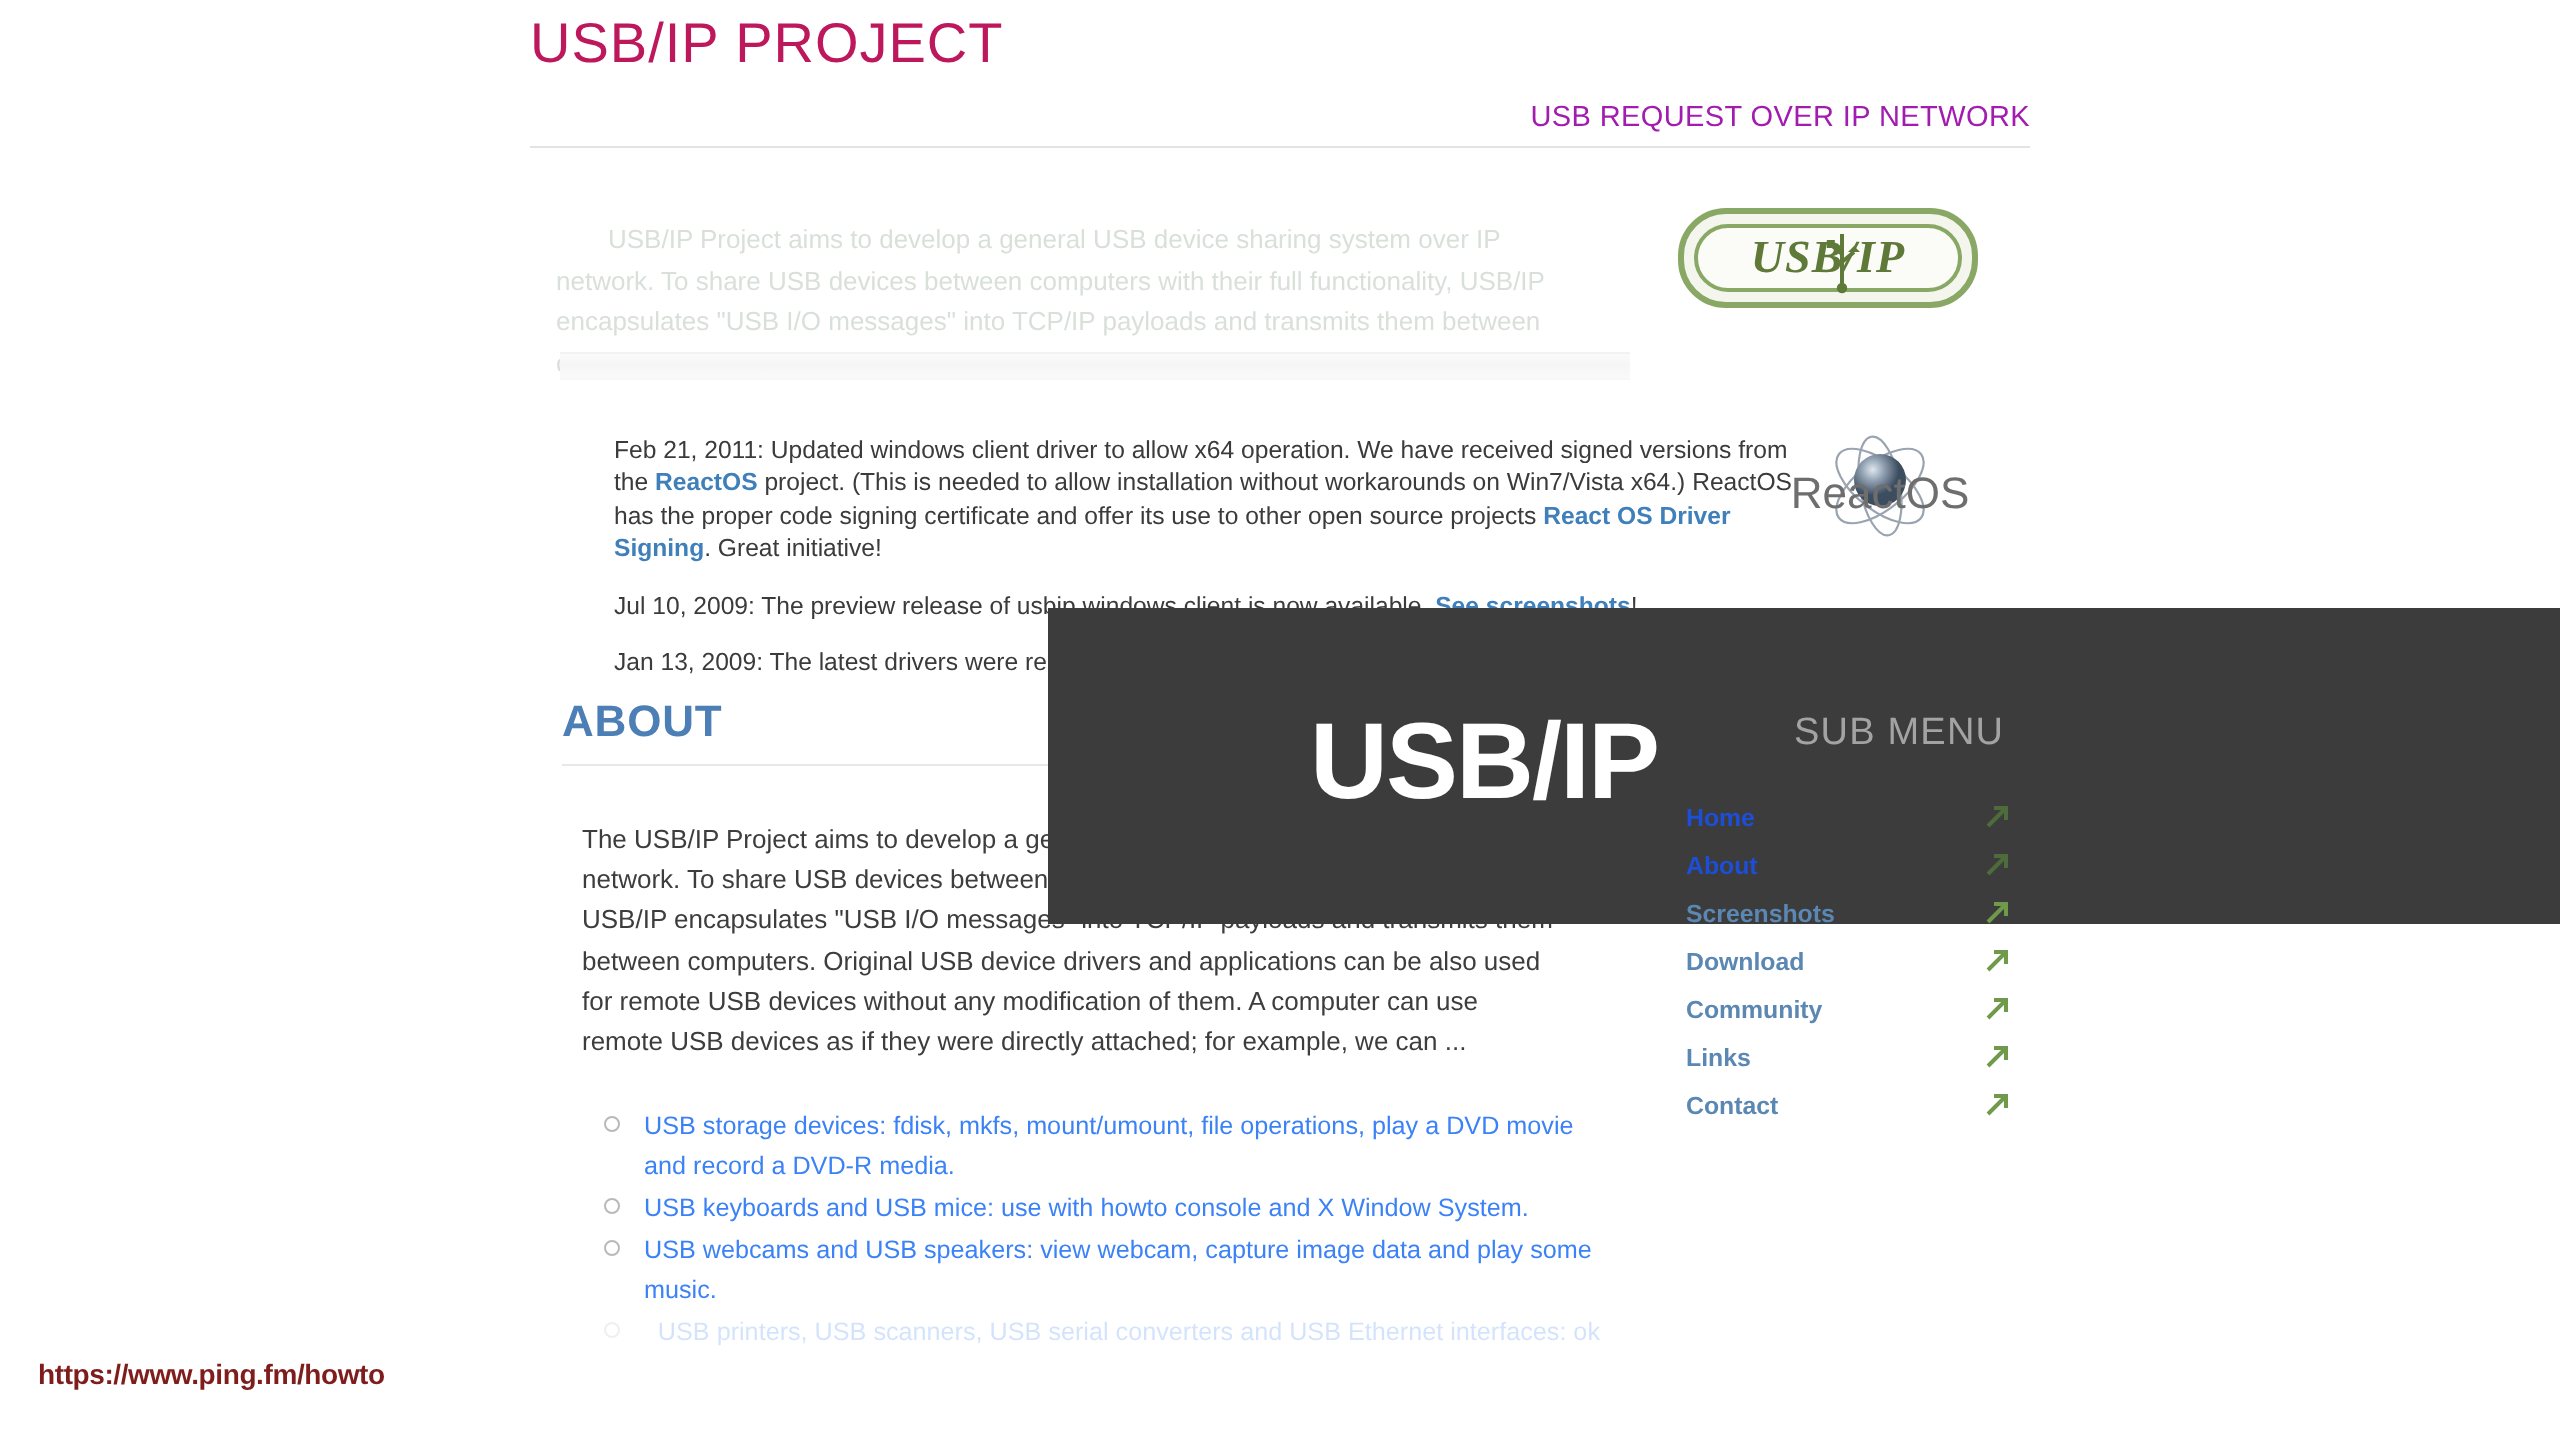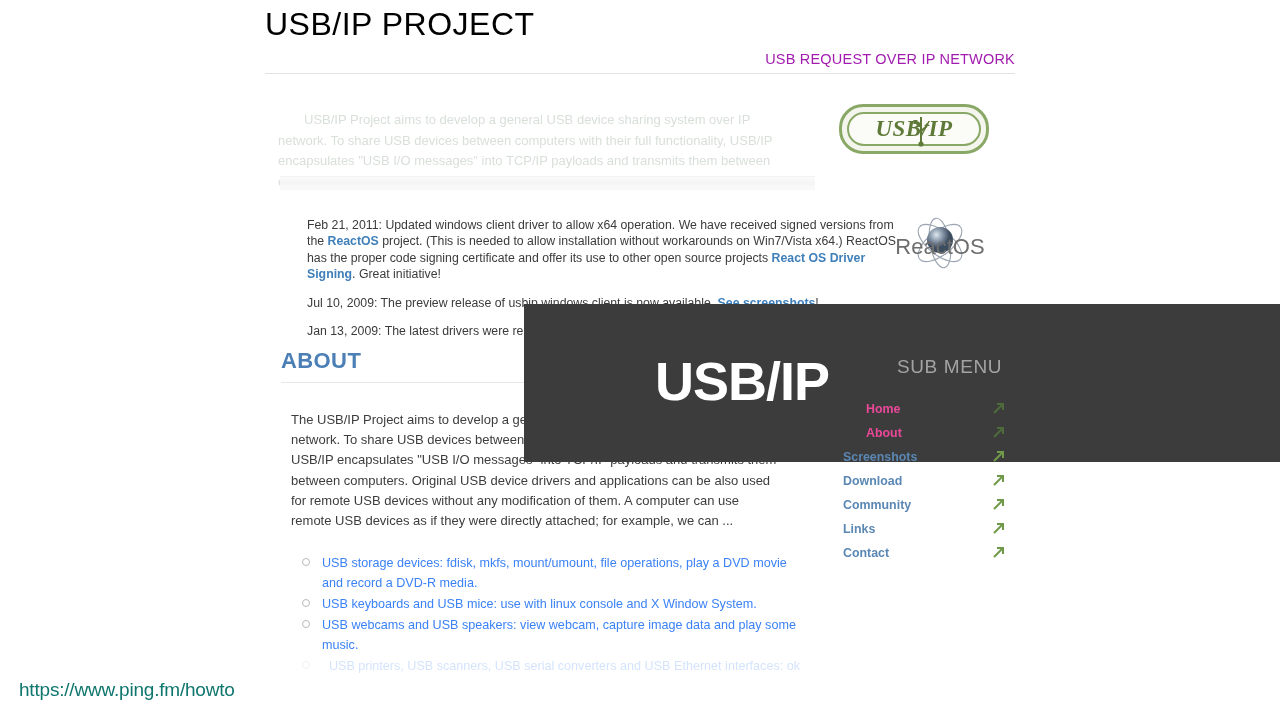--- a/index.html
+++ b/index.html
@@ -7,22 +7,22 @@
     width: 1280px; height: 720px;
     background: #ffffff;
     font-family: "Liberation Sans", sans-serif;
     overflow: hidden;
   }
   #page { position: relative; width: 1280px; height: 720px; background:#fff; }
 
   
   .site-title {
     position: absolute; left: 265px; top: 6px;
-    font-size: 32px; font-weight: 400; letter-spacing: .5px;
-    color: #000000;
+    font-size: 28px; font-weight: 400; letter-spacing: .5px;
+    color: #be185d;
   }
   .tagline {
     position: absolute; left: 265px; top: 51px; width: 750px;
     text-align: right;
     font-size: 14.5px; color: #a21caf; letter-spacing: .2px;
   }
   .header-rule {
     position: absolute; left: 265px; top: 73px; width: 750px; height: 1px;
     background: #e3e3e3;
   }
@@ -121,27 +121,27 @@
     position: absolute; left: 843px; top: 397px; width: 162px;
     font-size: 12.4px; font-weight: bold;
   }
   .submenu-item {
     position: relative; height: 24px; line-height: 24px;
     color: #5b87b3;
   }
   .submenu-item .arrow {
     position: absolute; right: 0px; top: 5px; width: 13px; height: 13px;
   }
-  .submenu-item.on-dark { color: #ec4899; margin-left: 23px; }
+  .submenu-item.on-dark { color: #1d4ed8; }
   .submenu-item.on-dark .arrow path { stroke: #4e6b3c; }
 
   
   .footer-url {
     position: absolute; left: 19px; top: 679px;
-    font-size: 19px; font-weight: normal; color: #0f766e; letter-spacing: -.2px;
+    font-size: 14px; font-weight: bold; color: #7f1d1d; letter-spacing: -.2px;
   }
 </style>
 </head>
 <body>
 
 <div id="page">
 
   <div class="site-title">USB/IP PROJECT</div>
   <div class="tagline">USB REQUEST OVER IP NETWORK</div>
   <div class="header-rule"></div>
@@ -185,21 +185,21 @@
     <circle cx="47" cy="24" r="13" fill="url(#rosBall)"></circle>
     <text x="47" y="38" text-anchor="middle" font-family="Liberation Sans, sans-serif" font-size="22" fill="#6e6e6e">ReactOS</text>
   </svg>
 
   <div class="about-title">ABOUT</div>
   <div class="about-rule"></div>
   <div class="about-body">The USB/IP Project aims to develop a general USB device sharing system over IP network. To share USB devices between computers with their full functionality, USB/IP encapsulates "USB I/O messages" into TCP/IP payloads and transmits them between computers. Original USB device drivers and applications can be also used for remote USB devices without any modification of them. A computer can use remote USB devices as if they were directly attached; for example, we can ...</div>
 
   <ul class="about-list">
     <li><span class="bullet"></span><span>USB storage devices: fdisk, mkfs, mount/umount, file operations, play a DVD movie and record a DVD-R media.</span></li>
-    <li><span class="bullet"></span><span>USB keyboards and USB mice: use with linux console and X Window System.</span></li>
+    <li><span class="bullet"></span><span>USB keyboards and USB mice: use with howto console and X Window System.</span></li>
     <li><span class="bullet"></span><span>USB webcams and USB speakers: view webcam, capture image data and play some music.</span></li>
     <li class="faded"><span class="bullet"></span><span>USB printers, USB scanners, USB serial converters and USB Ethernet interfaces: ok</span></li>
   </ul>
 
   <div class="overlay">
     <div class="overlay-title">USB/IP</div>
     <div class="overlay-submenu-title">SUB MENU</div>
   </div>
 
   <div class="submenu">

